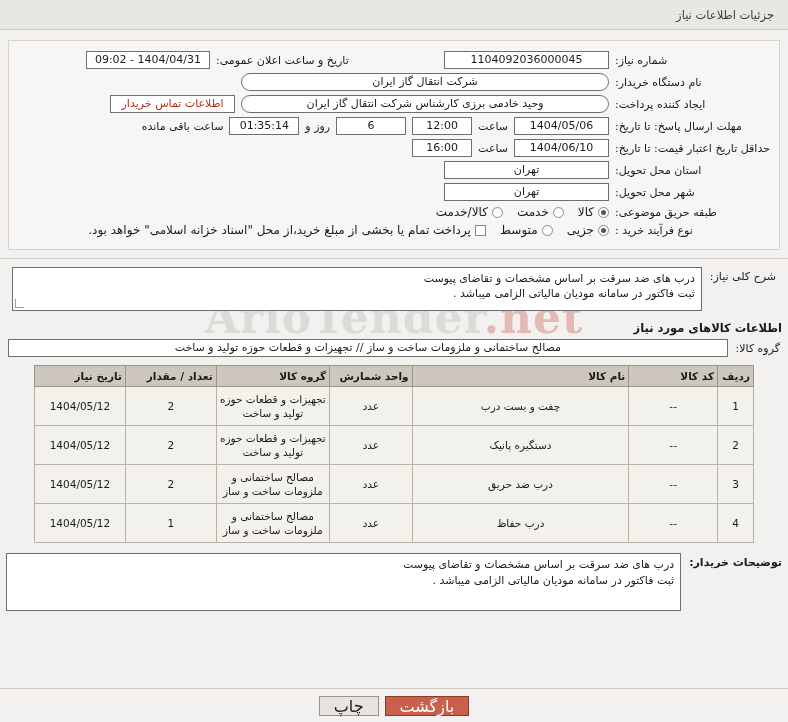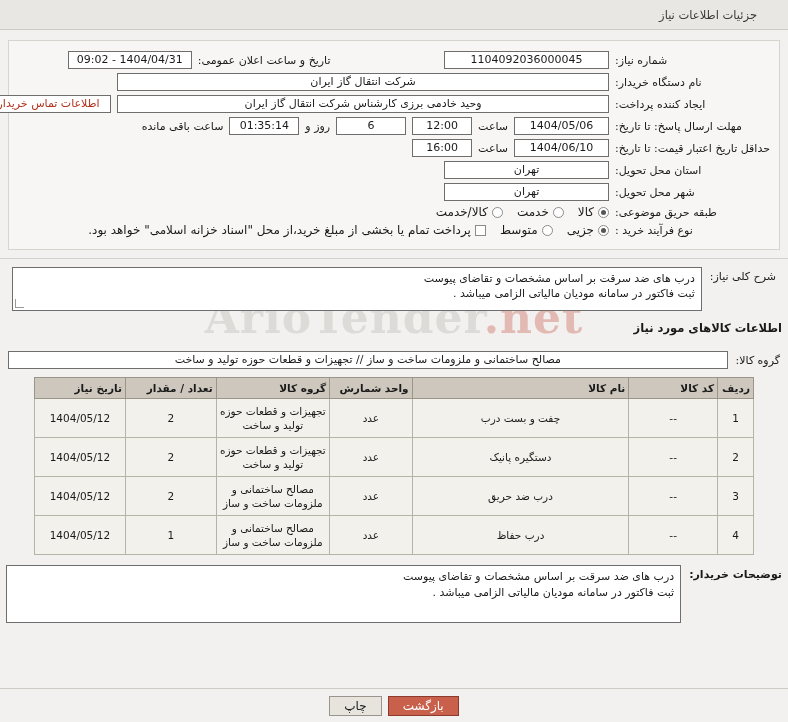--- a/index.html
+++ b/index.html
@@ -13,21 +13,21 @@
     overflow: hidden;
   }
   .page { position: relative; width: 788px; height: 722px; }
 
   
   .titlebar {
     height: 30px;
     background: #e9e7e3;
     border-bottom: 1px solid #cfcbc4;
     display: flex; align-items: center; justify-content: flex-start;
-    padding: 0 31px;
+    padding: 0 14px;
   }
   .titlebar .ttl { font-size: 11.5px; color: #3a3a3a; }
 
   
   .panel {
     margin: 10px 8px 0 8px;
     background: #f7f6f4;
     border: 1px solid #d8d4cd;
     padding: 8px 6px 10px 6px;
   }
@@ -48,21 +48,21 @@
     border: 1px solid #6e6e6e;
     background: #ffffff;
     height: 18px;
     line-height: 16px;
     padding: 0 5px;
     text-align: center;
     font-size: 11px;
     overflow: hidden;
     white-space: nowrap;
   }
-  .fld.big { width: 492px; }
+  .fld.big { width: 368px; border-radius: 9px; }
   .fld.w165 { width: 165px; }
   .fld.w140 { width: 124px; }
   .fld.w125 { width: 125px; }
   .fld.w95  { width: 95px; }
   .fld.w70  { width: 70px; }
   .fld.w60  { width: 60px; }
   .inline { display: flex; align-items: center; gap: 6px; justify-content: flex-start; }
   .inline .txt { font-size: 11px; white-space: nowrap; }
   .link {
     color: #b2301c;
@@ -105,21 +105,21 @@
     position: absolute; left: 2px; bottom: 2px;
     width: 9px; height: 9px;
     border-left: 1px solid #9a9a9a;
     border-bottom: 1px solid #9a9a9a;
     transform: skewX(0deg);
   }
   .section-title {
     font-size: 11.5px;
     font-weight: bold;
     text-align: right;
-    padding: 8px 6px 16px 6px;
+    padding: 8px 6px 4px 6px;
   }
 
   
   .tblwrap { padding: 4px 6px 6px 6px; }
   table.goods {
     border-collapse: collapse;
     width: 720px;
     margin: 0 auto;
     background: #fff;
   }
@@ -163,21 +163,21 @@
     height: 34px;
     border-top: 1px solid #cfcbc4;
     background: #f2f1ef;
     display: flex; align-items: center; justify-content: center;
     gap: 6px;
   }
   .btn {
     border: 1px solid #8b3a2c;
     background: #c9604b;
     color: #fff;
-    font-size: 12px;
+    font-size: 16px;
     padding: 2px 14px;
     height: 20px;
     line-height: 15px;
     cursor: pointer;
     font-family: inherit;
   }
   .btn.alt {
     background: #e7e4de; color: #1a1a1a; border: 1px solid #9a948a;
   }
 

